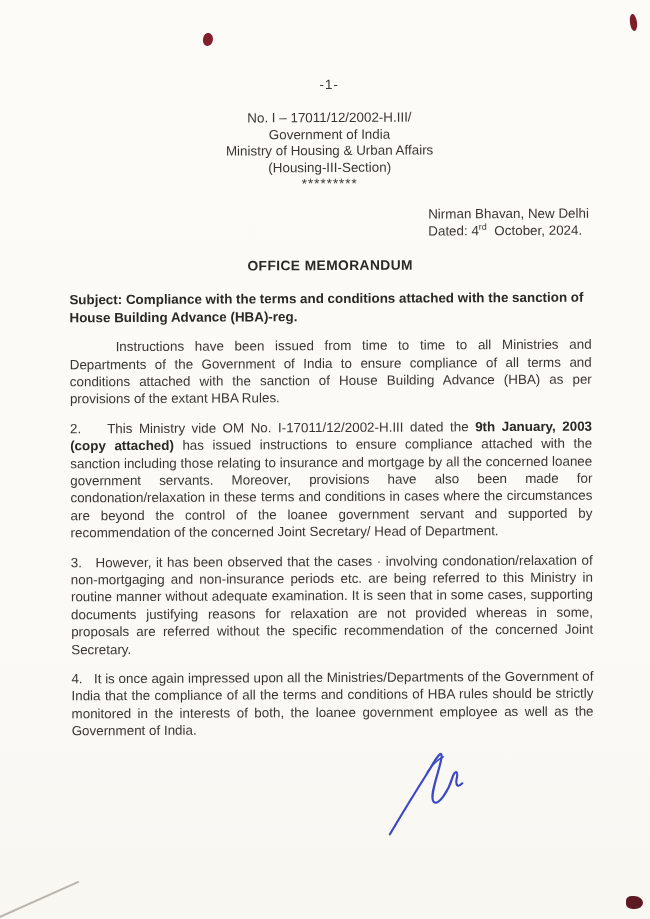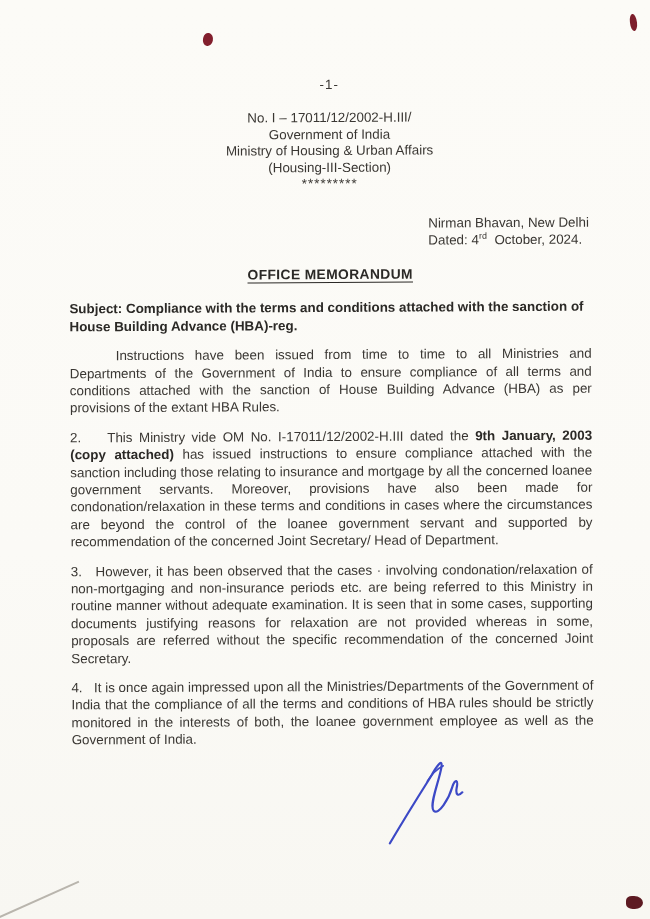--- a/index.html
+++ b/index.html
@@ -27,42 +27,41 @@
     text-align: center;
     letter-spacing: 1px;
   }
   .letterhead {
     margin-top: 17px;
     text-align: center;
   }
   .letterhead div { line-height: 16.5px; }
   .stars { letter-spacing: 1px; }
   .dateline {
-    margin-top: 22px;
+    margin-top: 13px;
     margin-left: auto;
     margin-right: 2px;
     width: fit-content;
     text-align: left;
     line-height: 17px;
   }
   .sup {
     font-size: 9px;
     vertical-align: super;
     line-height: 0;
   }
   .memo-title {
     margin-top: 17px;
     text-align: center;
     font-weight: bold;
     font-size: 13.8px;
     letter-spacing: 0.4px;
     color: #2b2926;
   }
   .memo-title span {
-    text-decoration: underline;
     text-underline-offset: 3px;
   }
   .subject {
     margin-top: 16px;
     font-weight: bold;
     color: #2b2926;
     text-align: left;
   }
   p.body-para {
     margin: 12px 0 0 0;

